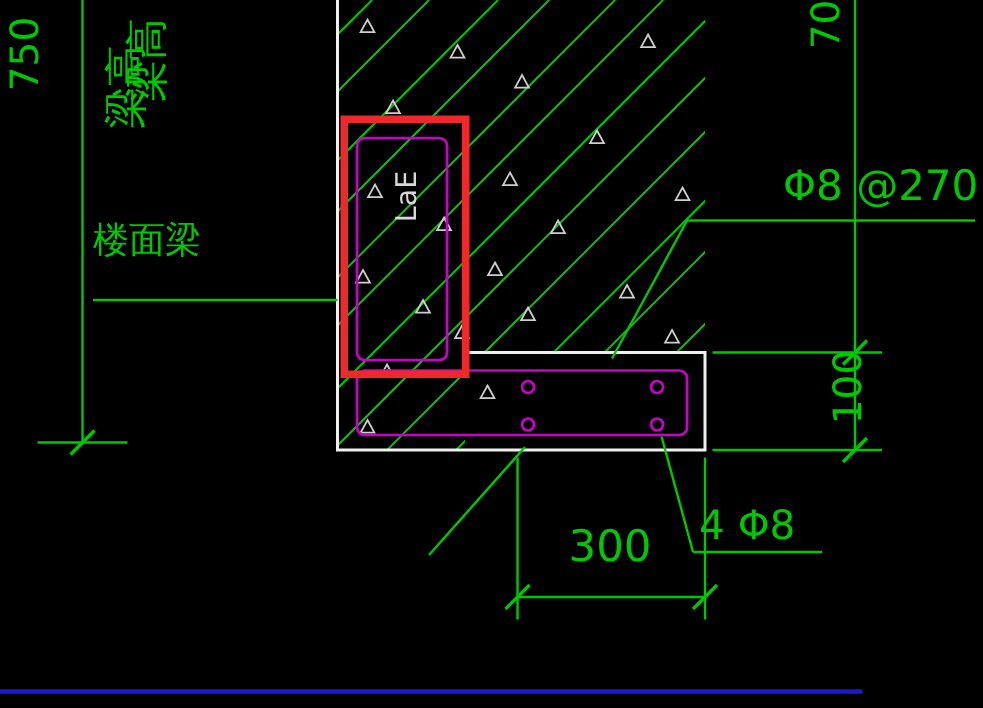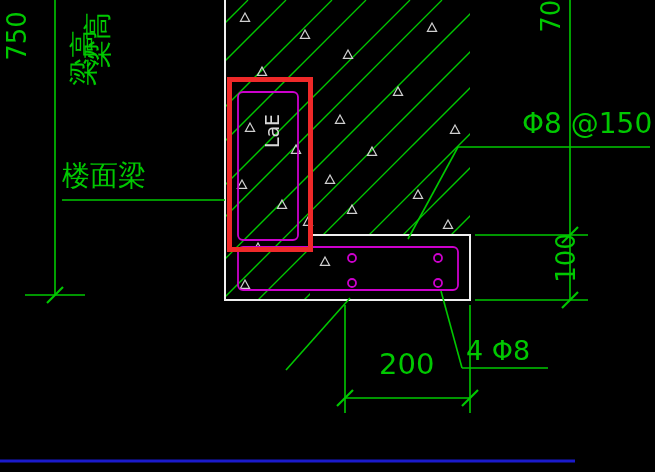--- a/index.html
+++ b/index.html
@@ -111,23 +111,23 @@
       <line x1="286" y1="370" x2="350" y2="298"></line>
       <line x1="462" y1="368" x2="548" y2="368"></line>
       <line x1="462" y1="368" x2="441" y2="291"></line>
     </g>
 
     <line x1="0" y1="461" x2="575" y2="461" stroke="#1a1acc" stroke-width="3"></line>
   </svg>
 
   <div class="hlbox"></div>
 
-  <div class="txt" style="left:62px;top:162px;font-size:28px">楼面梁</div>
-  <div class="txt" style="left:522px;top:110px;font-size:28px">Φ8 @150</div>
-  <div class="txt" style="left:379px;top:350px;font-size:29px">200</div>
+  <div class="txt" style="left:62px;top:148px;font-size:24px">楼面梁</div>
+  <div class="txt" style="left:522px;top:110px;font-size:28px">Φ8 @270</div>
+  <div class="txt" style="left:379px;top:350px;font-size:29px">300</div>
   <div class="txt" style="left:466px;top:337px;font-size:27px">4 Φ8</div>
 
   <div class="vtext" style="left:17px;top:36px;font-size:26px">750</div>
   <div class="vtext" style="left:84px;top:58px;font-size:28px">梁高</div>
   <div class="vtext" style="left:98px;top:40px;font-size:28px">梁高</div>
   <div class="vtext" style="left:551px;top:8px;font-size:26px">700</div>
   <div class="vtext" style="left:566px;top:258px;font-size:26px">100</div>
   <div class="vtext lae" style="left:272px;top:131px;font-size:19px">LaE</div>
 
 </div>

